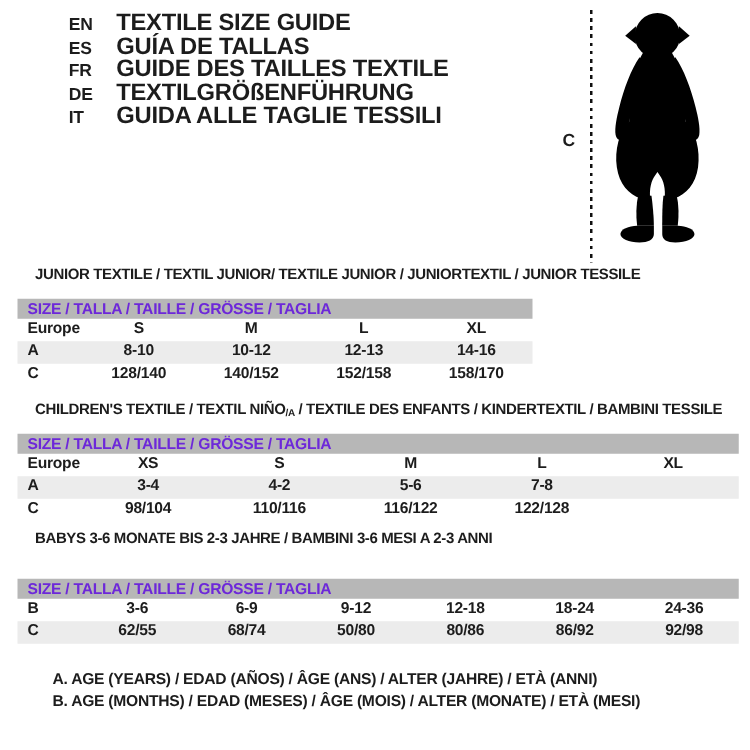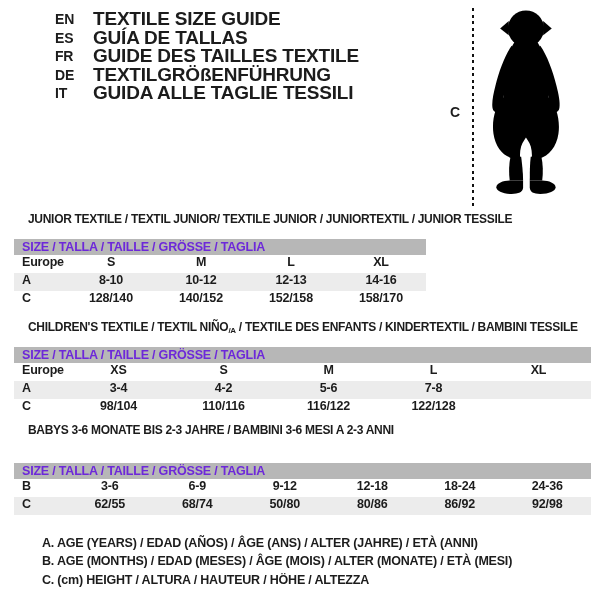--- a/index.html
+++ b/index.html
@@ -196,16 +196,15 @@
       <span class="val w6">50/80</span>
       <span class="val w6">80/86</span>
       <span class="val w6">86/92</span>
       <span class="val w6">92/98</span>
     </div>
   </div>
 
   <div class="legend">
     <div class="legend-row">A. AGE (YEARS) / EDAD (AÑOS) / ÂGE (ANS) / ALTER (JAHRE) / ETÀ (ANNI)</div>
     <div class="legend-row">B. AGE (MONTHS) / EDAD (MESES) / ÂGE (MOIS) / ALTER (MONATE) / ETÀ (MESI)</div>
-    <div class="legend-row">C. (cm) HEIGHT / ALTURA / HAUTEUR / HÖHE / ALTEZZA</div>
   </div>
 
 </div>
 
 </body></html>

